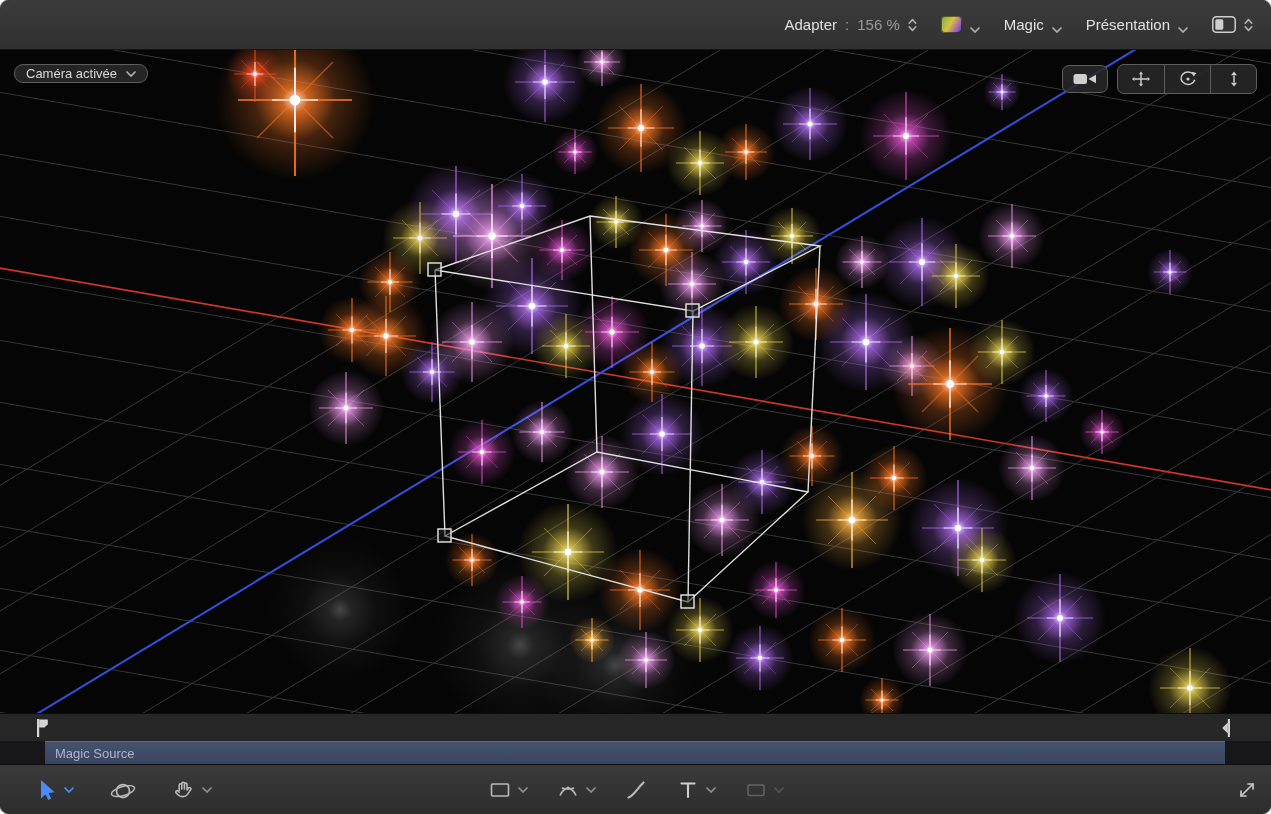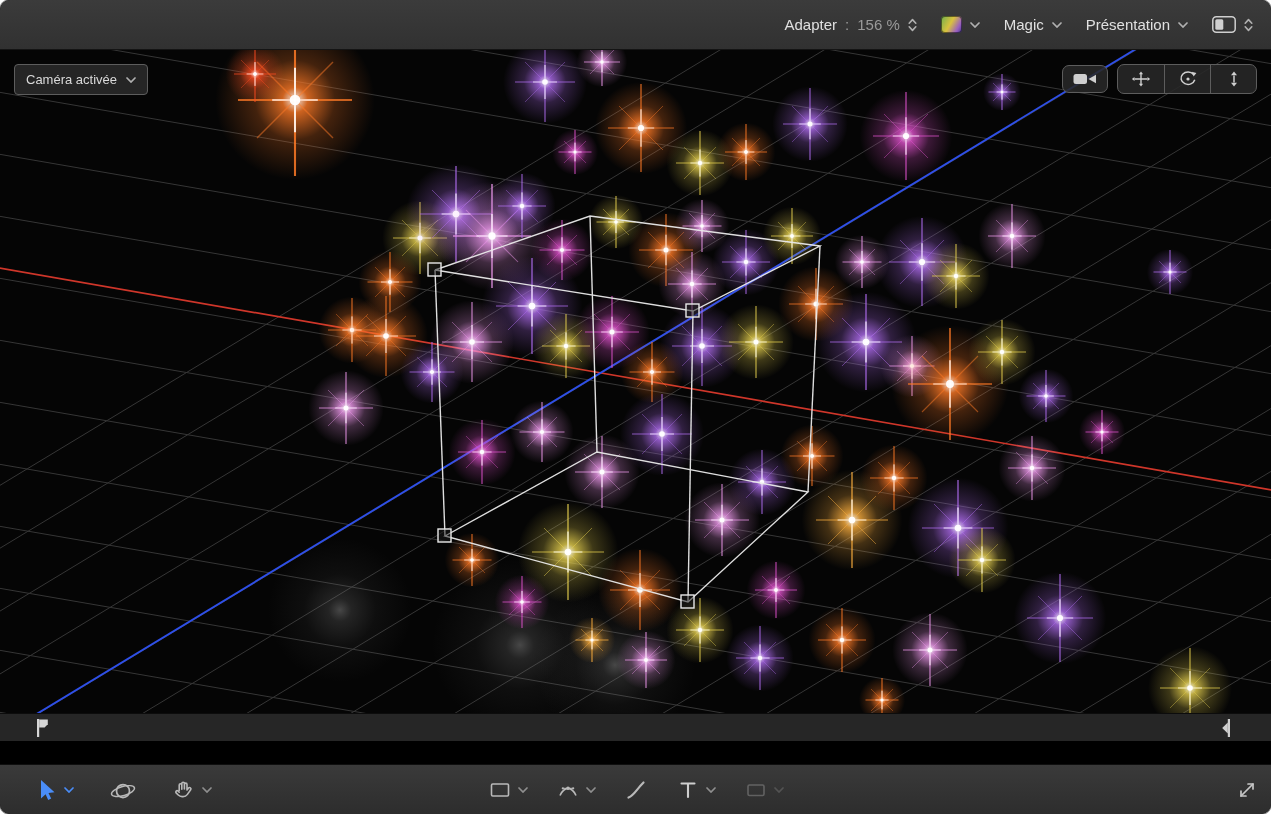--- a/index.html
+++ b/index.html
@@ -4,31 +4,31 @@
 <style>
   *{box-sizing:border-box;margin:0;padding:0}
   html,body{width:1271px;height:814px;background:#ffffff;font-family:"Liberation Sans",sans-serif;}
   .app{position:relative;width:1271px;height:814px;border-radius:10px;overflow:hidden;background:#000;box-shadow:0 0 0 1px rgba(0,0,0,.45);}
 
   
   .top-toolbar{position:absolute;top:0;left:0;right:0;height:50px;
     background:linear-gradient(#3b3b3b,#313131);border-bottom:1px solid #141414;
     display:flex;align-items:center;justify-content:flex-end;gap:24px;padding-right:18px;
     color:#e0e0e0;font-size:15px;}
-  .dd{display:flex;align-items:center;gap:8px;cursor:default;white-space:nowrap;}
+  .dd{display:flex;align-items:flex-end;gap:8px;cursor:default;white-space:nowrap;}
   .dim{color:#9a9a9a}
   .swatch{width:21px;height:17px;border-radius:4px;
     background:linear-gradient(120deg,#6fae4e,#d9c23e 45%,#9a5fc0 78%,#433a8a);
     box-shadow:inset 0 0 0 1px rgba(0,0,0,.5);}
 
   
   .canvas{position:absolute;top:50px;left:0;right:0;height:663px;background:#050505;}
   .canvas svg.scene{position:absolute;inset:0;width:100%;height:100%;display:block;}
   .camera-pill{position:absolute;top:14px;left:14px;display:flex;align-items:center;gap:9px;
-    padding:7px 11px;background:rgba(42,42,42,.88);border:1px solid #5d5d5d;border-radius:4px;
+    padding:1px 11px;background:rgba(42,42,42,.88);border:1px solid #5d5d5d;border-radius:9px;
     color:#dadada;font-size:13px;}
   .cam-tools{position:absolute;top:14px;right:14px;display:flex;gap:9px;align-items:center;}
   .cam-btn{height:28px;min-width:46px;display:grid;place-items:center;
     background:rgba(40,40,40,.88);border:1px solid #5d5d5d;border-radius:7px;}
   .cam-group{display:flex;background:rgba(40,40,40,.88);border:1px solid #5d5d5d;border-radius:7px;overflow:hidden;}
   .cam-group .cam-btn{border:none;border-radius:0;background:transparent;}
   .cam-group .cam-btn + .cam-btn{border-left:1px solid #5d5d5d;}
 
   
   .ruler{position:absolute;top:713px;left:0;right:0;height:28px;background:#262626;border-top:1px solid #0c0c0c;}
@@ -1007,20 +1007,25 @@
     <svg class="marker in" width="14" height="20" viewBox="0 0 14 20">
       <rect x="1" y="1" width="2.2" height="18" fill="#d6d6d6"></rect>
       <path d="M3.2 1.5 H11.8 V6.2 L8.6 9.6 H3.2 Z" fill="#d6d6d6"></path>
     </svg>
     <svg class="marker out" width="10" height="20" viewBox="0 0 10 20">
       <rect x="6.8" y="1" width="2.2" height="18" fill="#cfcfcf"></rect>
       <path d="M6.8 4.5 L1.2 10 L6.8 15.5 Z" fill="#cfcfcf"></path>
     </svg>
   </div>
 
+  <div class="timebar-row">
+    <div class="timebar">
+      <span>Magic Source</span>
+    </div>
+  </div>
 
   <footer class="bottom-toolbar">
     <div class="tool-group tg-left">
       <div class="tool">
         <svg width="24" height="24" viewBox="0 0 24 24">
           <path d="M7 2 L7 20.5 L11.6 16.2 L14.2 22 L17.2 20.6 L14.5 14.9 L20.5 14.2 Z" fill="#4a8df8"></path>
         </svg>
         <svg width="10" height="6" viewBox="0 0 10 6">
           <path d="M1 1 L5 5 L9 1" stroke="#4a8df8" stroke-width="1.7" fill="none" stroke-linecap="round"></path>
         </svg>

